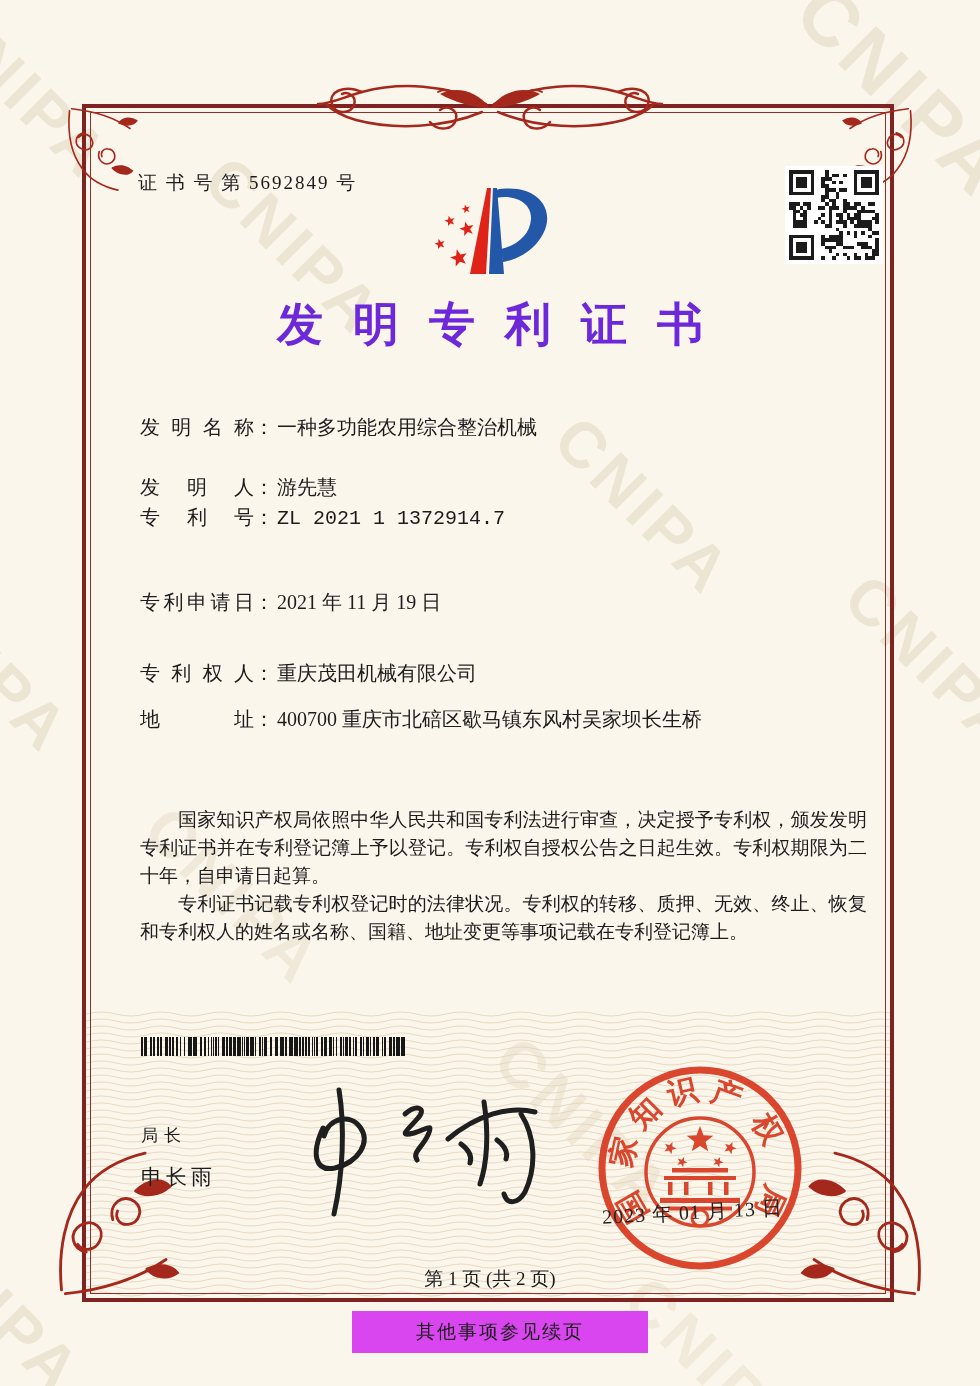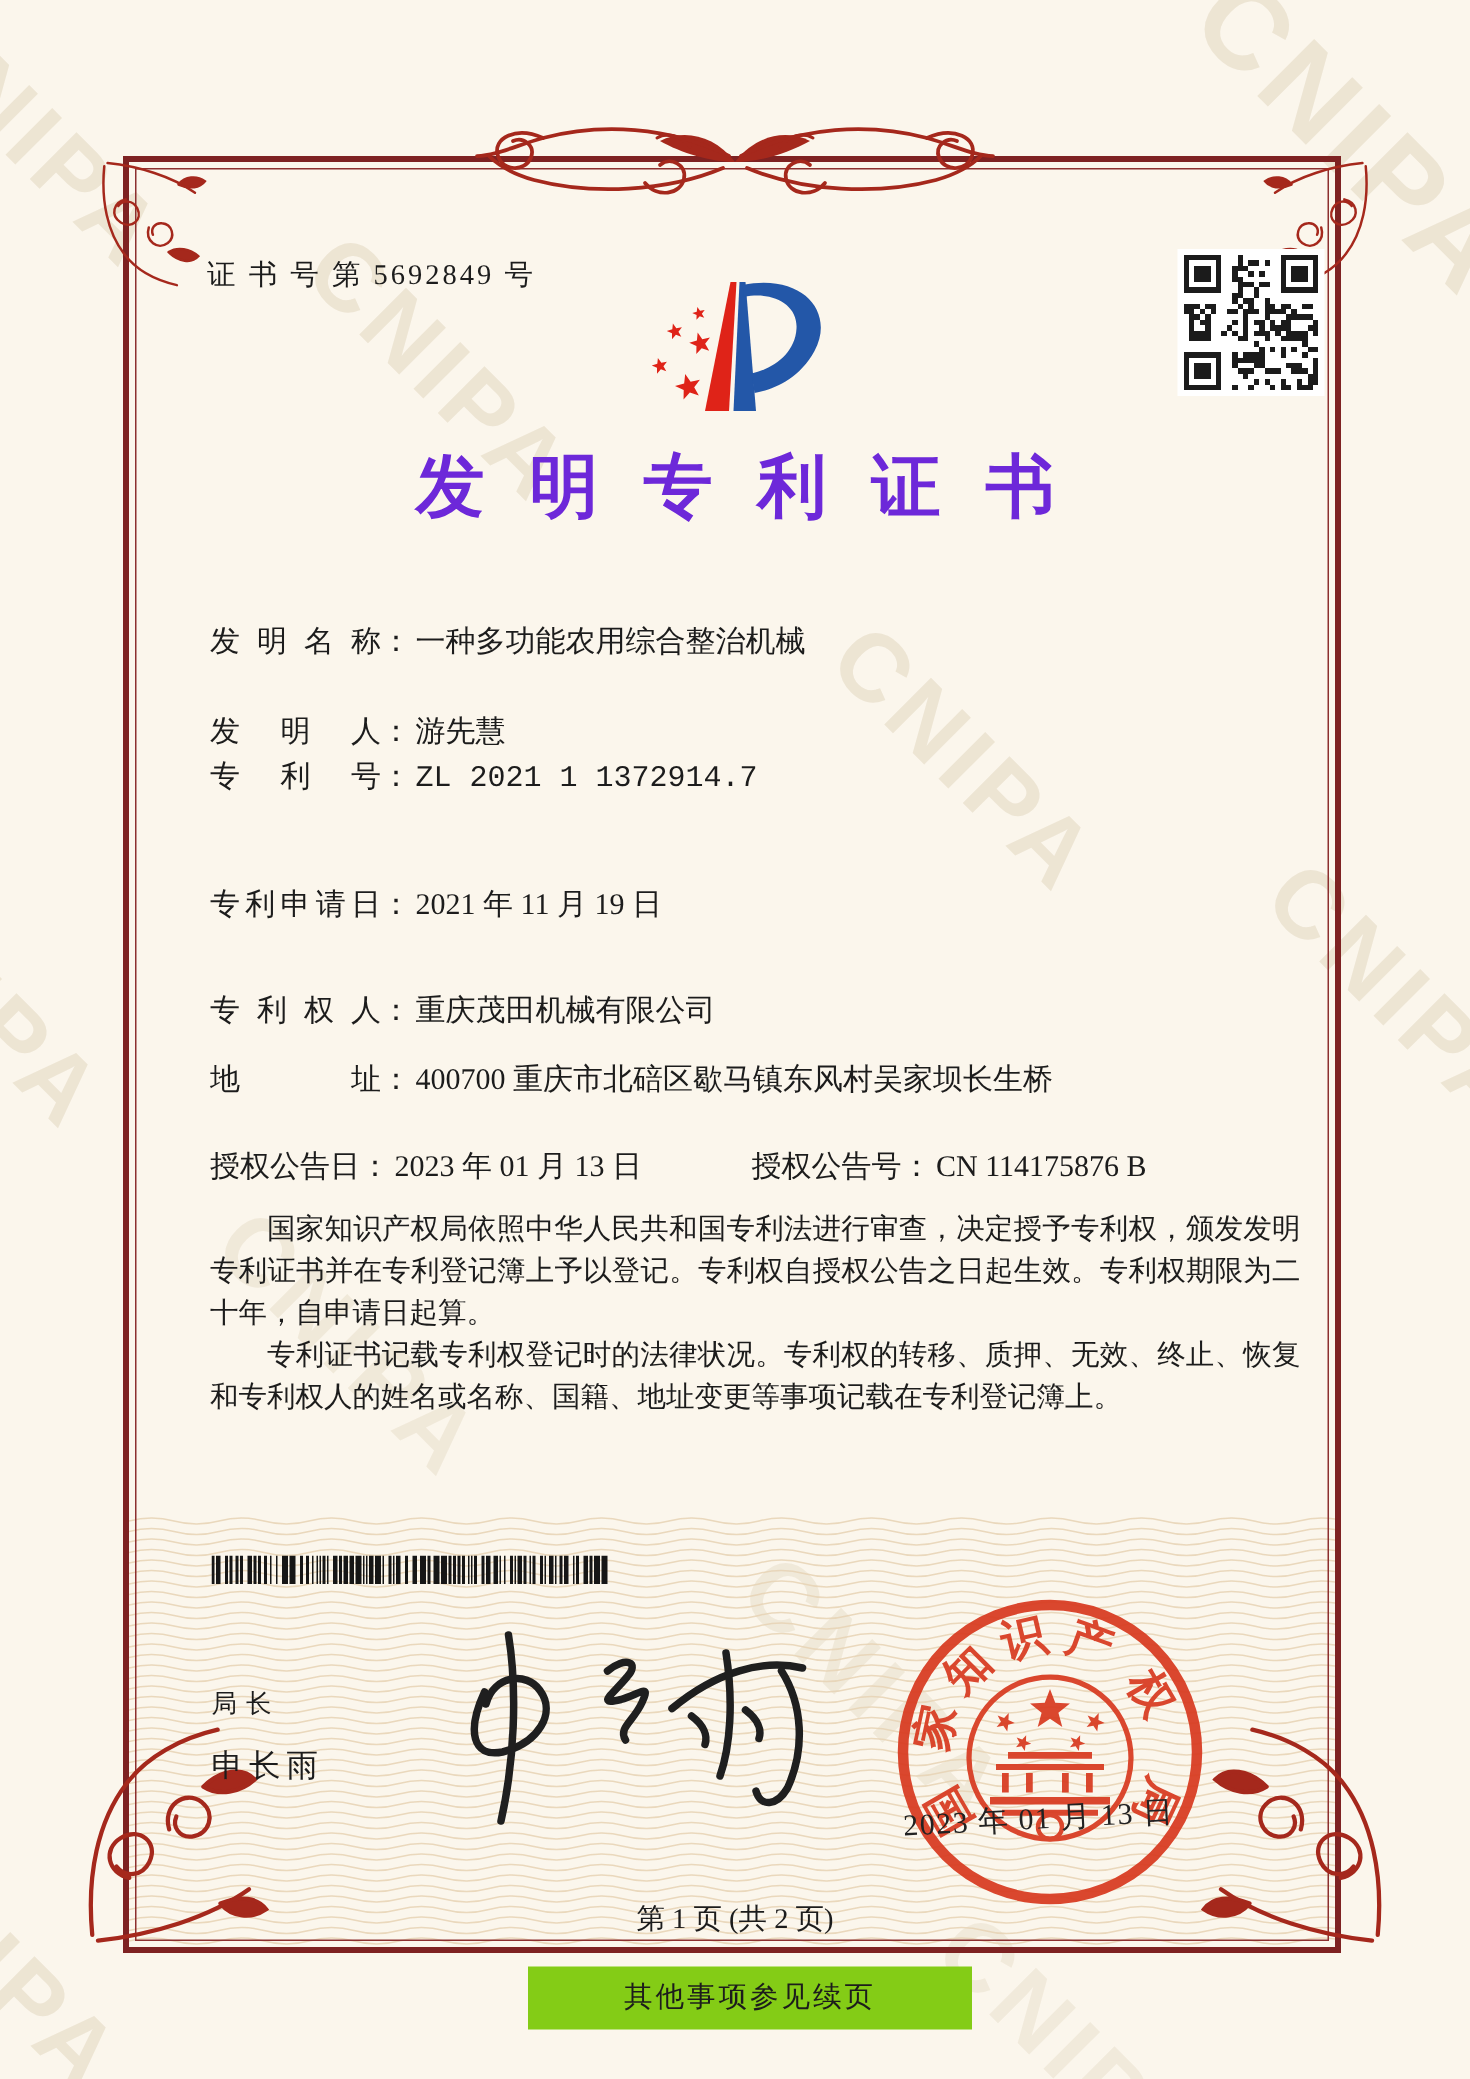--- a/index.html
+++ b/index.html
@@ -35,21 +35,21 @@
   
   #barcode-box{position:absolute;left:141px;top:1037px;width:266px;height:19px;z-index:4;}
   #barcode{display:block;}
   .sig-title{position:absolute;left:141px;top:1124px;font-size:17px;letter-spacing:6px;z-index:4;}
   .sig-name{position:absolute;left:141px;top:1163px;font-size:21px;letter-spacing:4px;z-index:4;}
   #signature{position:absolute;left:285px;top:1082px;z-index:5;}
   #seal{position:absolute;left:580px;top:1048px;z-index:5;opacity:.93;}
   .seal-date{position:absolute;left:602px;top:1199px;font-size:20px;letter-spacing:1px;
       transform:rotate(-3deg);z-index:6;white-space:nowrap;color:#222;}
   .page-no{position:absolute;left:0;width:100%;top:1266px;text-align:center;font-size:19px;z-index:4;}
-  .cont-box{position:absolute;left:352px;top:1311px;width:296px;height:42px;background:#84cc16;
+  .cont-box{position:absolute;left:352px;top:1311px;width:296px;height:42px;background:#d946ef;
       text-align:center;line-height:42px;font-size:19px;letter-spacing:2px;z-index:6;}
 </style>
 </head>
 <body>
 
 <div id="page">
 
   <div class="wm" style="left:-30px;top:-14px;">CNIPA</div>
   <div class="wm" style="left:842px;top:-34px;font-size:78px;">CNIPA</div>
   <div class="wm" style="left:242px;top:142px;">CNIPA</div>
@@ -439,26 +439,20 @@
   </div>
   <div class="row" style="top:589px;">
     <span class="flabel">专利申请日</span><span>：</span><span class="fvalue">2021 年 11 月 19 日</span>
   </div>
   <div class="row" style="top:647px;margin-top:13px;">
     <span class="flabel">专利权人</span><span>：</span><span class="fvalue">重庆茂田机械有限公司</span>
   </div>
   <div class="row" style="top:706px;">
     <span class="flabel">地址</span><span>：</span><span class="fvalue">400700  重庆市北碚区歇马镇东风村吴家坝长生桥</span>
   </div>
-  <div class="row" style="top:764px;">
-    <span>授权公告日</span><span>：</span><span class="fvalue">2023 年 01 月 13 日</span>
-    <span class="grant-right">
-      <span>授权公告号</span><span>：</span><span class="fvalue">CN 114175876 B</span>
-    </span>
-  </div>
 
   <div class="body-text">
     <p>国家知识产权局依照中华人民共和国专利法进行审查，决定授予专利权，颁发发明专利证书并在专利登记簿上予以登记。专利权自授权公告之日起生效。专利权期限为二十年，自申请日起算。</p>
     <p>专利证书记载专利权登记时的法律状况。专利权的转移、质押、无效、终止、恢复和专利权人的姓名或名称、国籍、地址变更等事项记载在专利登记簿上。</p>
   </div>
 
   <div id="barcode-box">
     <svg id="barcode" width="266" height="19" xmlns="http://www.w3.org/2000/svg">
         <rect x="0" y="0" width="2" height="19" fill="#161616"></rect>
         <rect x="3" y="0" width="3" height="19" fill="#161616"></rect>

